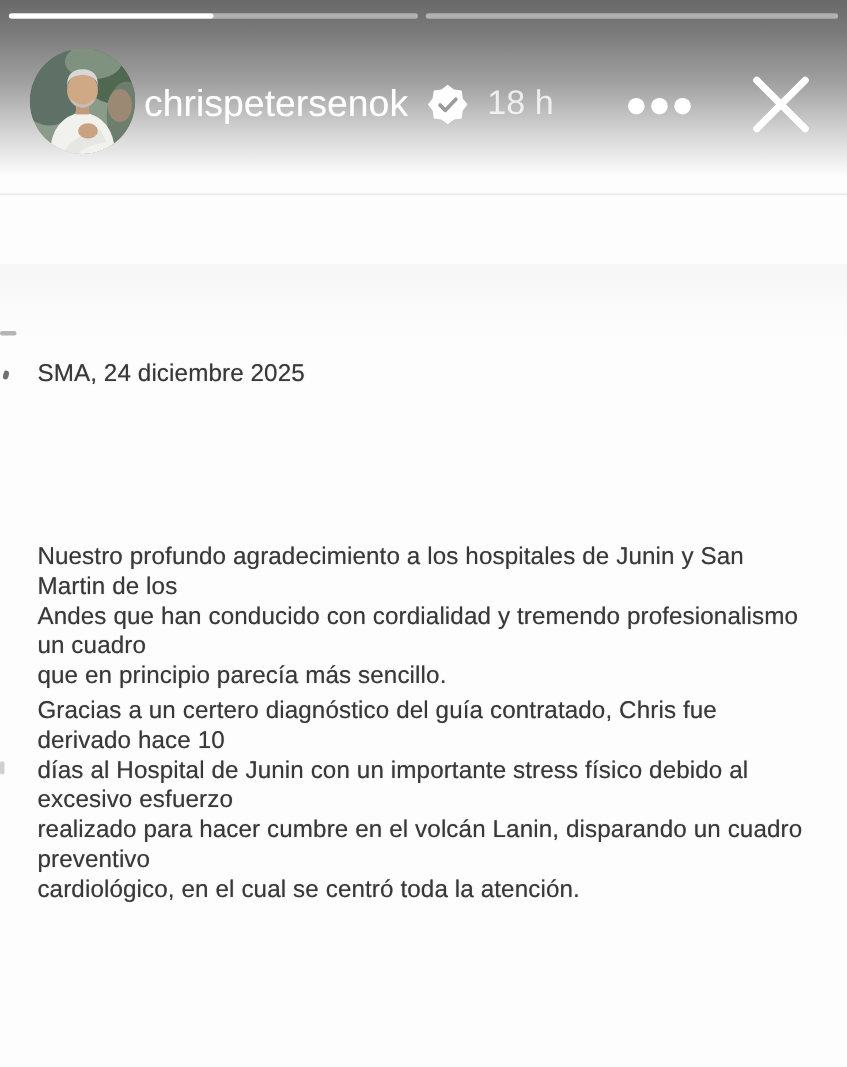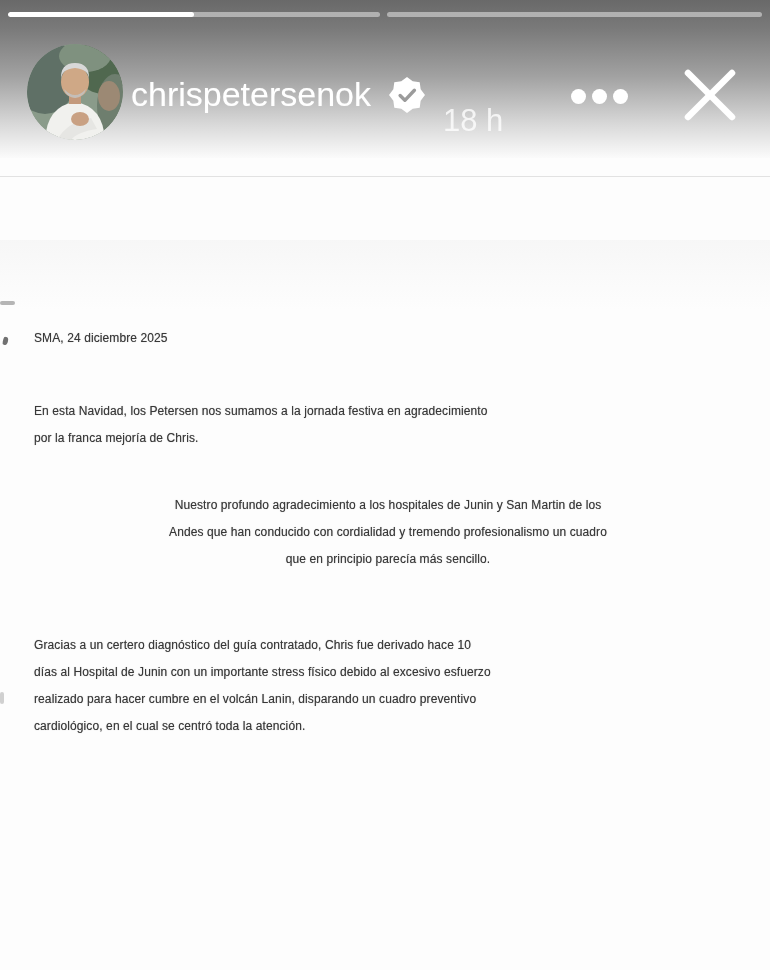--- a/index.html
+++ b/index.html
@@ -42,21 +42,20 @@
     position:absolute;left:131px;top:74px;
     font-size:34px;line-height:40px;font-weight:400;
     color:#ffffff;white-space:nowrap;cursor:pointer;
     text-shadow:0 0 1px rgba(255,255,255,0.35);
   }
   .verified-badge{position:absolute;left:389px;top:77px;width:36px;height:36px;}
   .timestamp{
     position:absolute;left:443px;top:76px;
     font-size:31px;line-height:36px;color:rgba(255,255,255,0.78);
     white-space:nowrap;
-    margin-top:27px;
   }
   .more-btn{
     position:absolute;left:571px;top:85px;width:66px;height:22px;
     display:flex;align-items:center;gap:6px;cursor:pointer;
   }
   .dot{width:15px;height:15px;border-radius:50%;background:#ffffff;}
   .close-btn{
     position:absolute;left:676px;top:61px;width:68px;height:68px;
     display:flex;align-items:center;justify-content:center;cursor:pointer;
   }
@@ -69,28 +68,28 @@
   .page-edge-line{
     position:absolute;left:0;top:176px;width:770px;height:1px;
     background:rgba(130,130,130,0.22);
   }
   .scan-shade{
     position:absolute;left:0;top:240px;width:770px;height:70px;
     background:linear-gradient(180deg,rgba(190,190,190,0.10),rgba(255,255,255,0));
   }
   .doc-text{
     position:absolute;left:34px;width:708px;margin:0;
-    font-size:12px;line-height:27px;letter-spacing:0.1px;
+    font-size:22px;line-height:27px;letter-spacing:0.1px;
     color:#383838;
     text-shadow:0 0 0.8px rgba(56,56,56,0.55);
     white-space:pre-wrap;
   }
   .dateline{top:325px;}
   .para1{top:398px;}
-  .para2{top:492px;text-align:center;}
+  .para2{top:492px;}
   .para3{top:632px;}
   .para4{top:760px;}
   .para5{top:856px;}
 
   .artifact{position:absolute;}
   .artifact.smudge{left:0;top:301px;width:15px;height:4px;background:#7a7a7a;opacity:.55;border-radius:2px;}
   .artifact.comma{left:3px;top:337px;width:5px;height:8px;background:#4d4d4d;opacity:.8;border-radius:40% 60% 60% 40%;transform:rotate(14deg);}
   .artifact.edge-mark{left:0;top:692px;width:4px;height:12px;background:#9a9a9a;opacity:.45;border-radius:2px;}
 </style>
 </head>
@@ -159,22 +158,20 @@
 
   <div class="document"></div>
   <div class="page-edge-line"></div>
   <div class="scan-shade"></div>
 
   <div class="artifact smudge"></div>
   <div class="artifact comma"></div>
   <div class="artifact edge-mark"></div>
 
   <p class="doc-text dateline">SMA, 24 diciembre 2025</p>
-  <p class="doc-text para1">En esta Navidad, los Petersen nos sumamos a la jornada festiva en agradecimiento
-por la franca mejoría de Chris.</p>
   <p class="doc-text para2">Nuestro profundo agradecimiento a los hospitales de Junin y San Martin de los
 Andes que han conducido con cordialidad y tremendo profesionalismo un cuadro
 que en principio parecía más sencillo.</p>
   <p class="doc-text para3">Gracias a un certero diagnóstico del guía contratado, Chris fue derivado hace 10
 días al Hospital de Junin con un importante stress físico debido al excesivo esfuerzo
 realizado para hacer cumbre en el volcán Lanin, disparando un cuadro preventivo
 cardiológico, en el cual se centró toda la atención.</p>
 
 </div>
 

